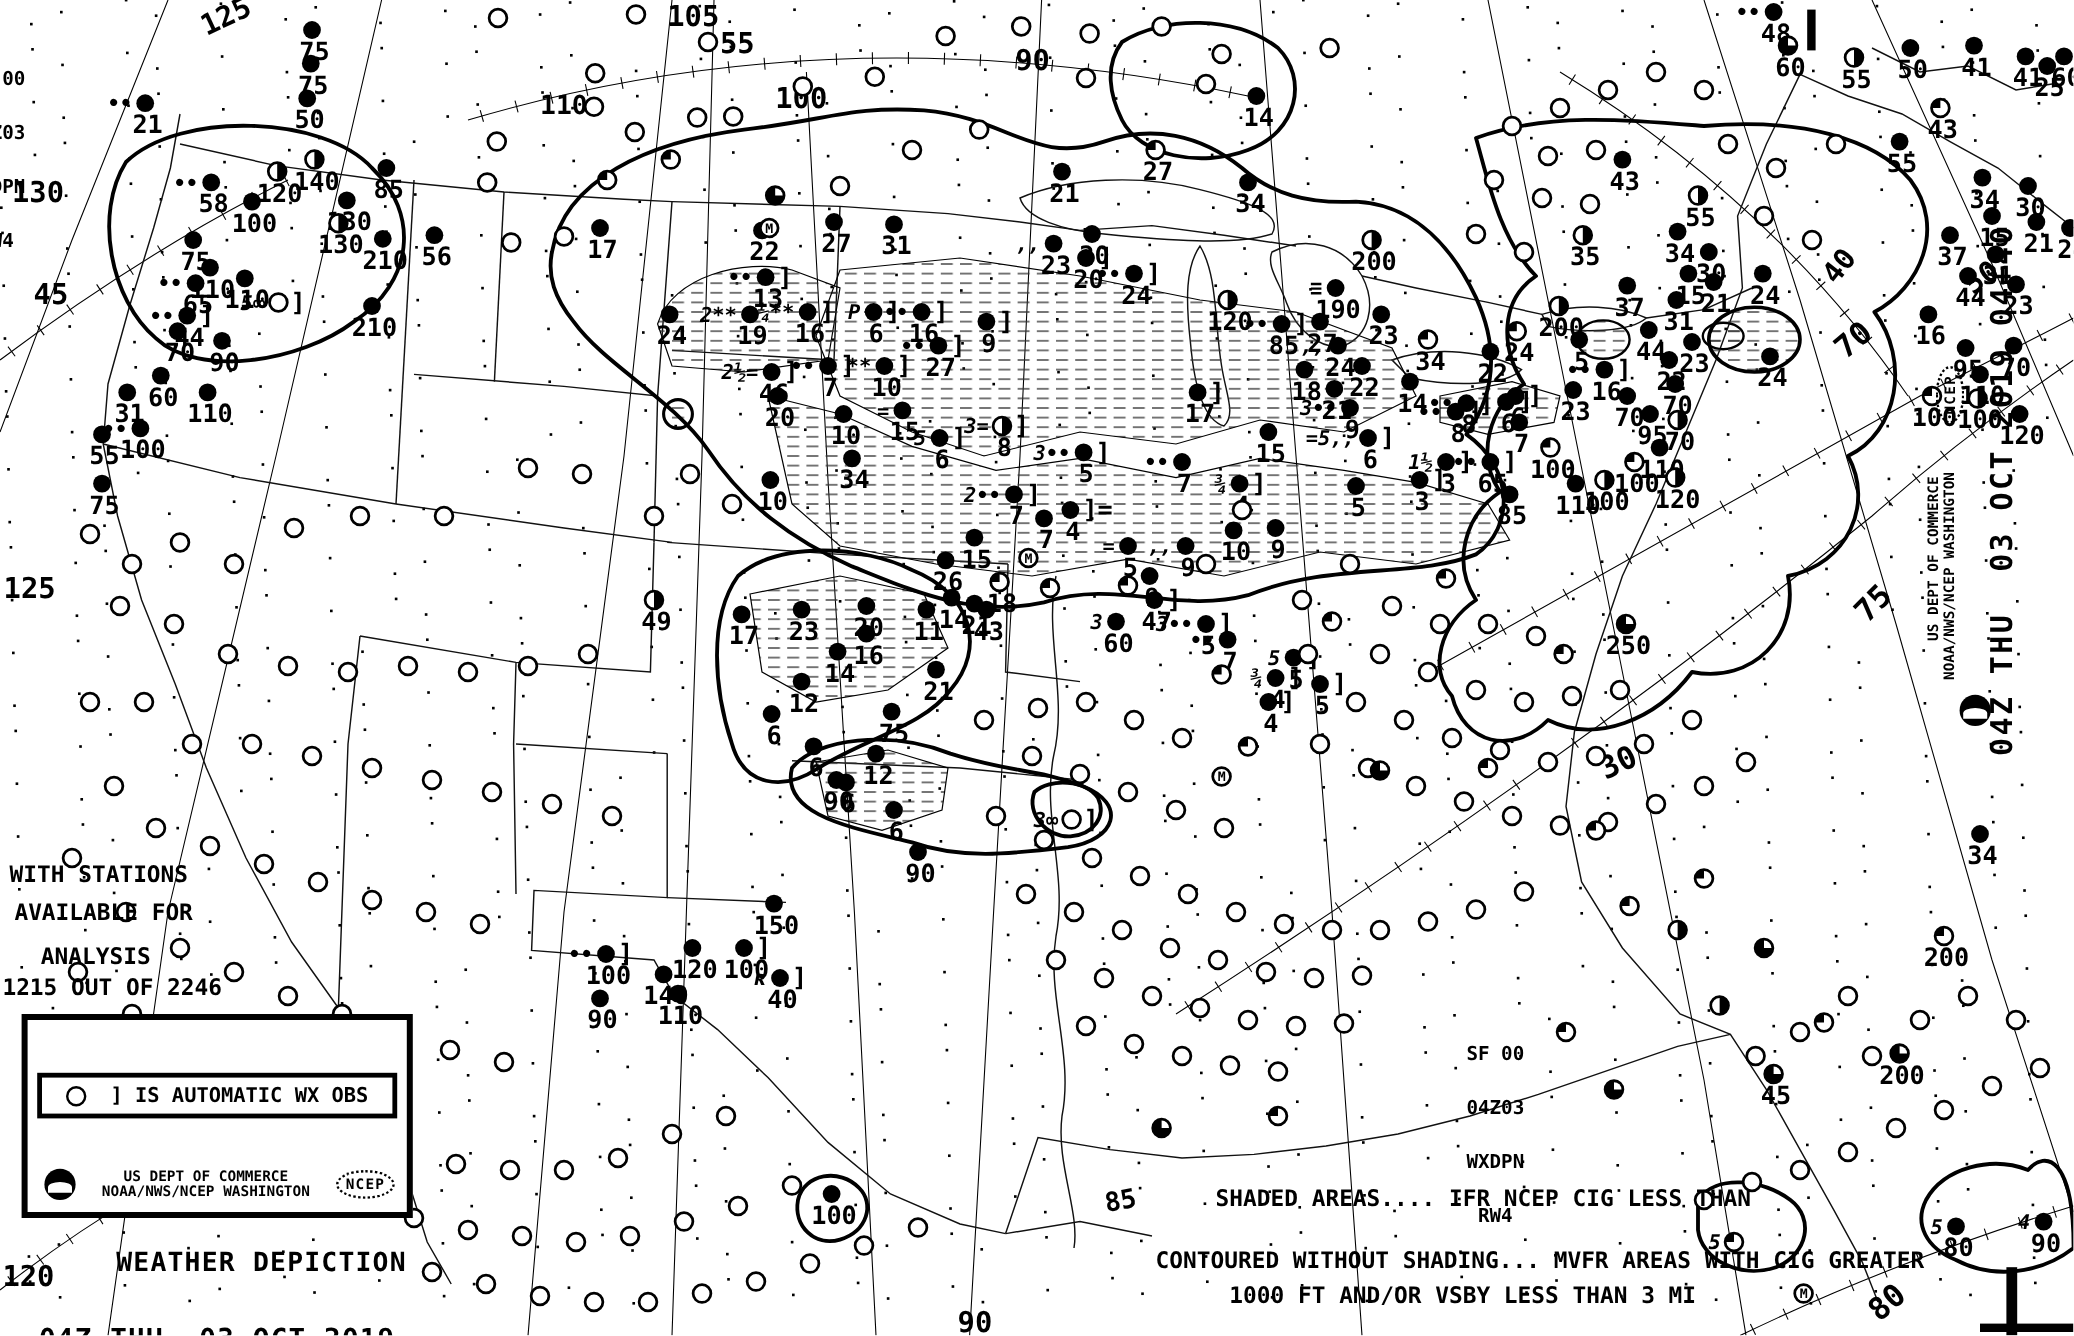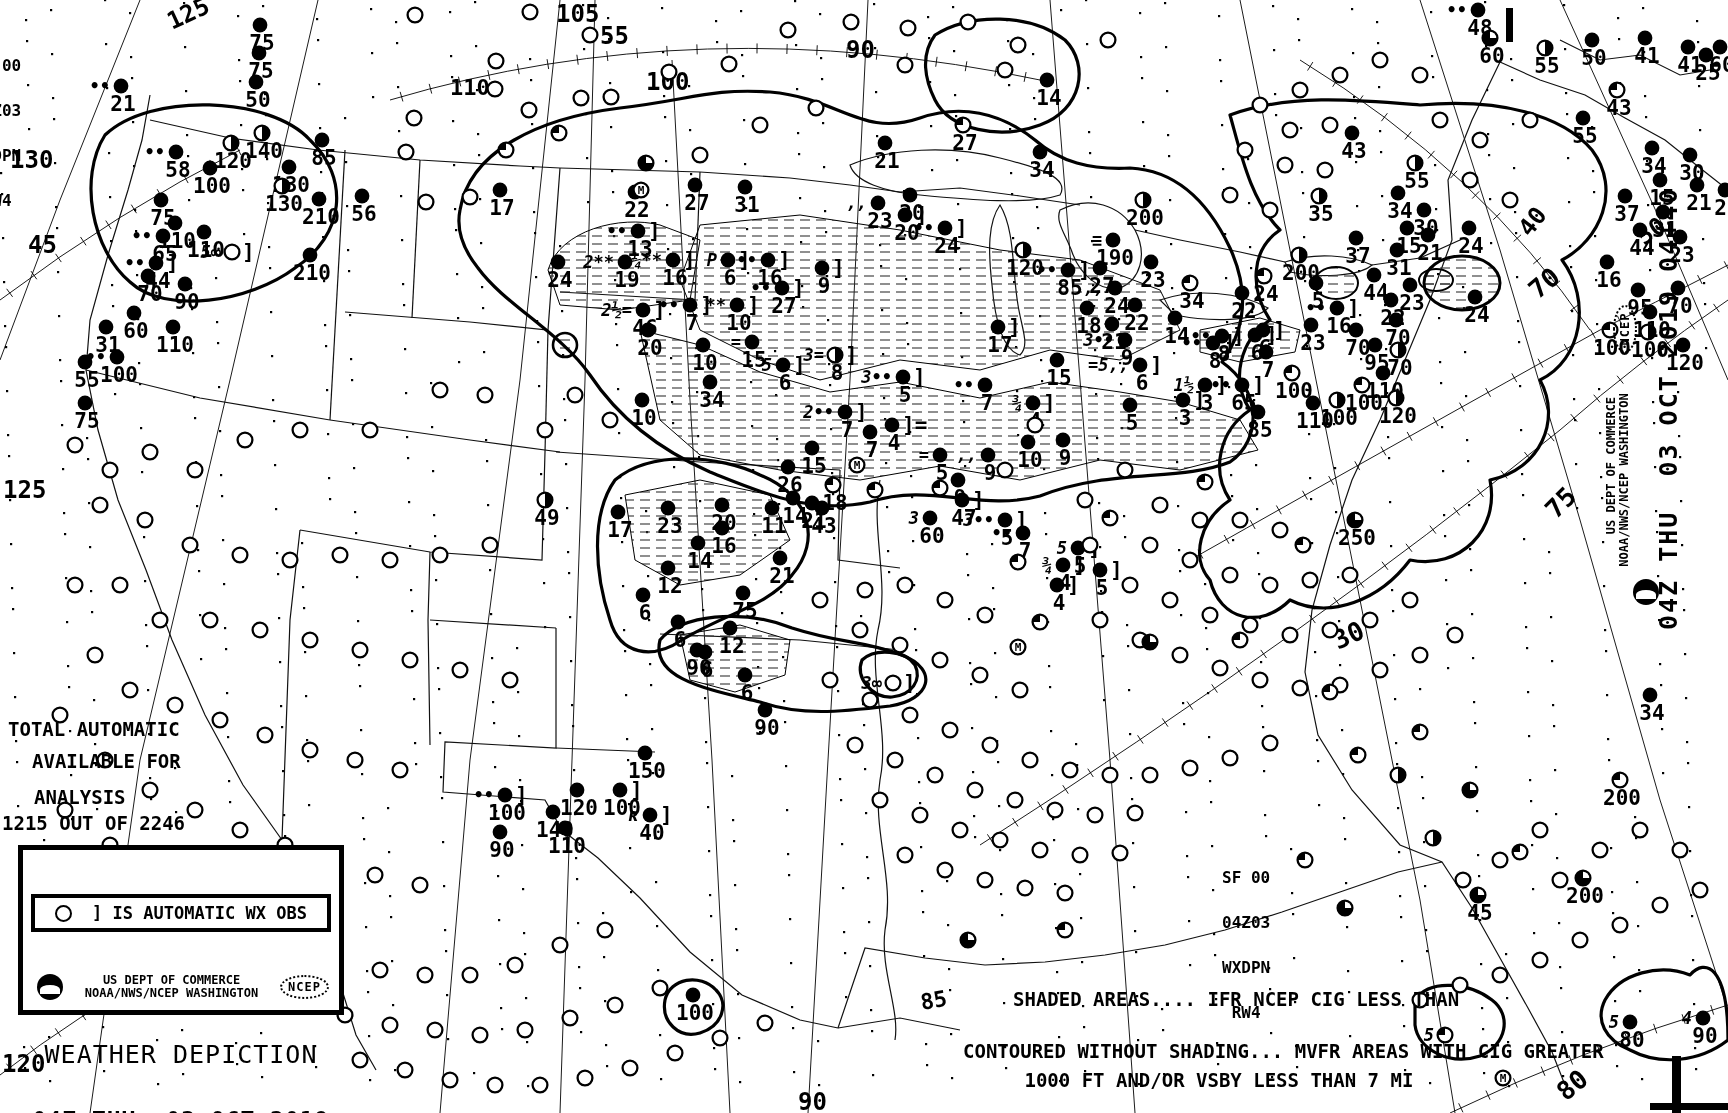--- a/index.html
+++ b/index.html
@@ -24,21 +24,21 @@
   #legend-top{margin:6px 8px 0 8px;border:4px solid #000;height:30px;display:flex;
               align-items:center;justify-content:center;font-size:17px;font-weight:bold;gap:20px;}
   .obs-circle{display:inline-block;width:13px;height:13px;border:2px solid #000;border-radius:50%;}
   #legend-agency{display:flex;align-items:center;justify-content:space-between;padding:4px 10px 0 14px;}
   #legend-agency .txt{font-size:12px;font-weight:bold;line-height:13px;text-align:center;}
   .noaa-logo{width:26px;height:26px;border-radius:50%;background:#000;position:relative;overflow:hidden;}
   .noaa-logo:after{content:"";position:absolute;left:3px;top:11px;width:20px;height:9px;
                    background:#fff;border-radius:50% 50% 0 0;}
   .ncep-logo{border:2px dotted #000;border-radius:50%;padding:3px 6px;font-size:12px;
              font-weight:bold;letter-spacing:1px;}
-  #legend-title{text-align:center;font-size:25px;font-weight:normal;letter-spacing:1px;margin-top:2px;}
+  #legend-title{text-align:right;font-size:22px;font-weight:bold;letter-spacing:1px;margin-top:2px;}
   #legend-date{text-align:center;font-size:23px;font-weight:bold;letter-spacing:1px;}
   
   .vrot{transform:rotate(-90deg);transform-origin:left top;}
   #side-date{left:1654px;top:630px;font-size:25px;font-weight:bold;letter-spacing:2px;}
   #side-agency{left:1592px;top:585px;font-size:12px;font-weight:bold;line-height:13px;text-align:center;width:210px;}
   #side-ncep{left:1594px;top:392px;}
   #side-ncep .ncep-logo{display:inline-block;}
   #side-noaa{left:1594px;top:560px;}
   
   .mark{position:absolute;background:#000;}
@@ -3077,28 +3077,28 @@
     <div>RW4</div>
   </div>
 
   <div class="blk ident" id="ident-mid">
     <div>SF 00</div>
     <div>04Z03</div>
     <div>WXDPN</div>
     <div>RW4</div>
   </div>
 
-  <div class="blk stats-line" style="left:8px;top:718px">TOTAL AUTOMATIC</div>
-  <div class="blk stats-line" style="left:32px;top:750px">AVAILABLE FOR</div>
+  <div class="blk stats-line" style="left:8px;top:718px">WITH STATIONS</div>
+  <div class="blk stats-line" style="left:12px;top:750px">AVAILABLE FOR</div>
   <div class="blk stats-line" style="left:34px;top:786px">ANALYSIS</div>
   <div class="blk stats-line" style="left:2px;top:812px">1215 OUT OF 2246</div>
 
   <div class="blk ann" id="ann-shaded">
     <div>SHADED AREAS.... IFR NCEP CIG LESS THAN</div>
-    <div> 1000 FT AND/OR VSBY LESS THAN 7 MI</div>
+    <div> 1000 FT AND/OR VSBY LESS THAN 3 MI</div>
   </div>
   <div class="blk ann" id="ann-contoured">
     <div>CONTOURED WITHOUT SHADING... MVFR AREAS WITH CIG GREATER</div>
     
     
   </div>
   <div class="blk ann" id="ann-nocontours">
     
     
   </div>

